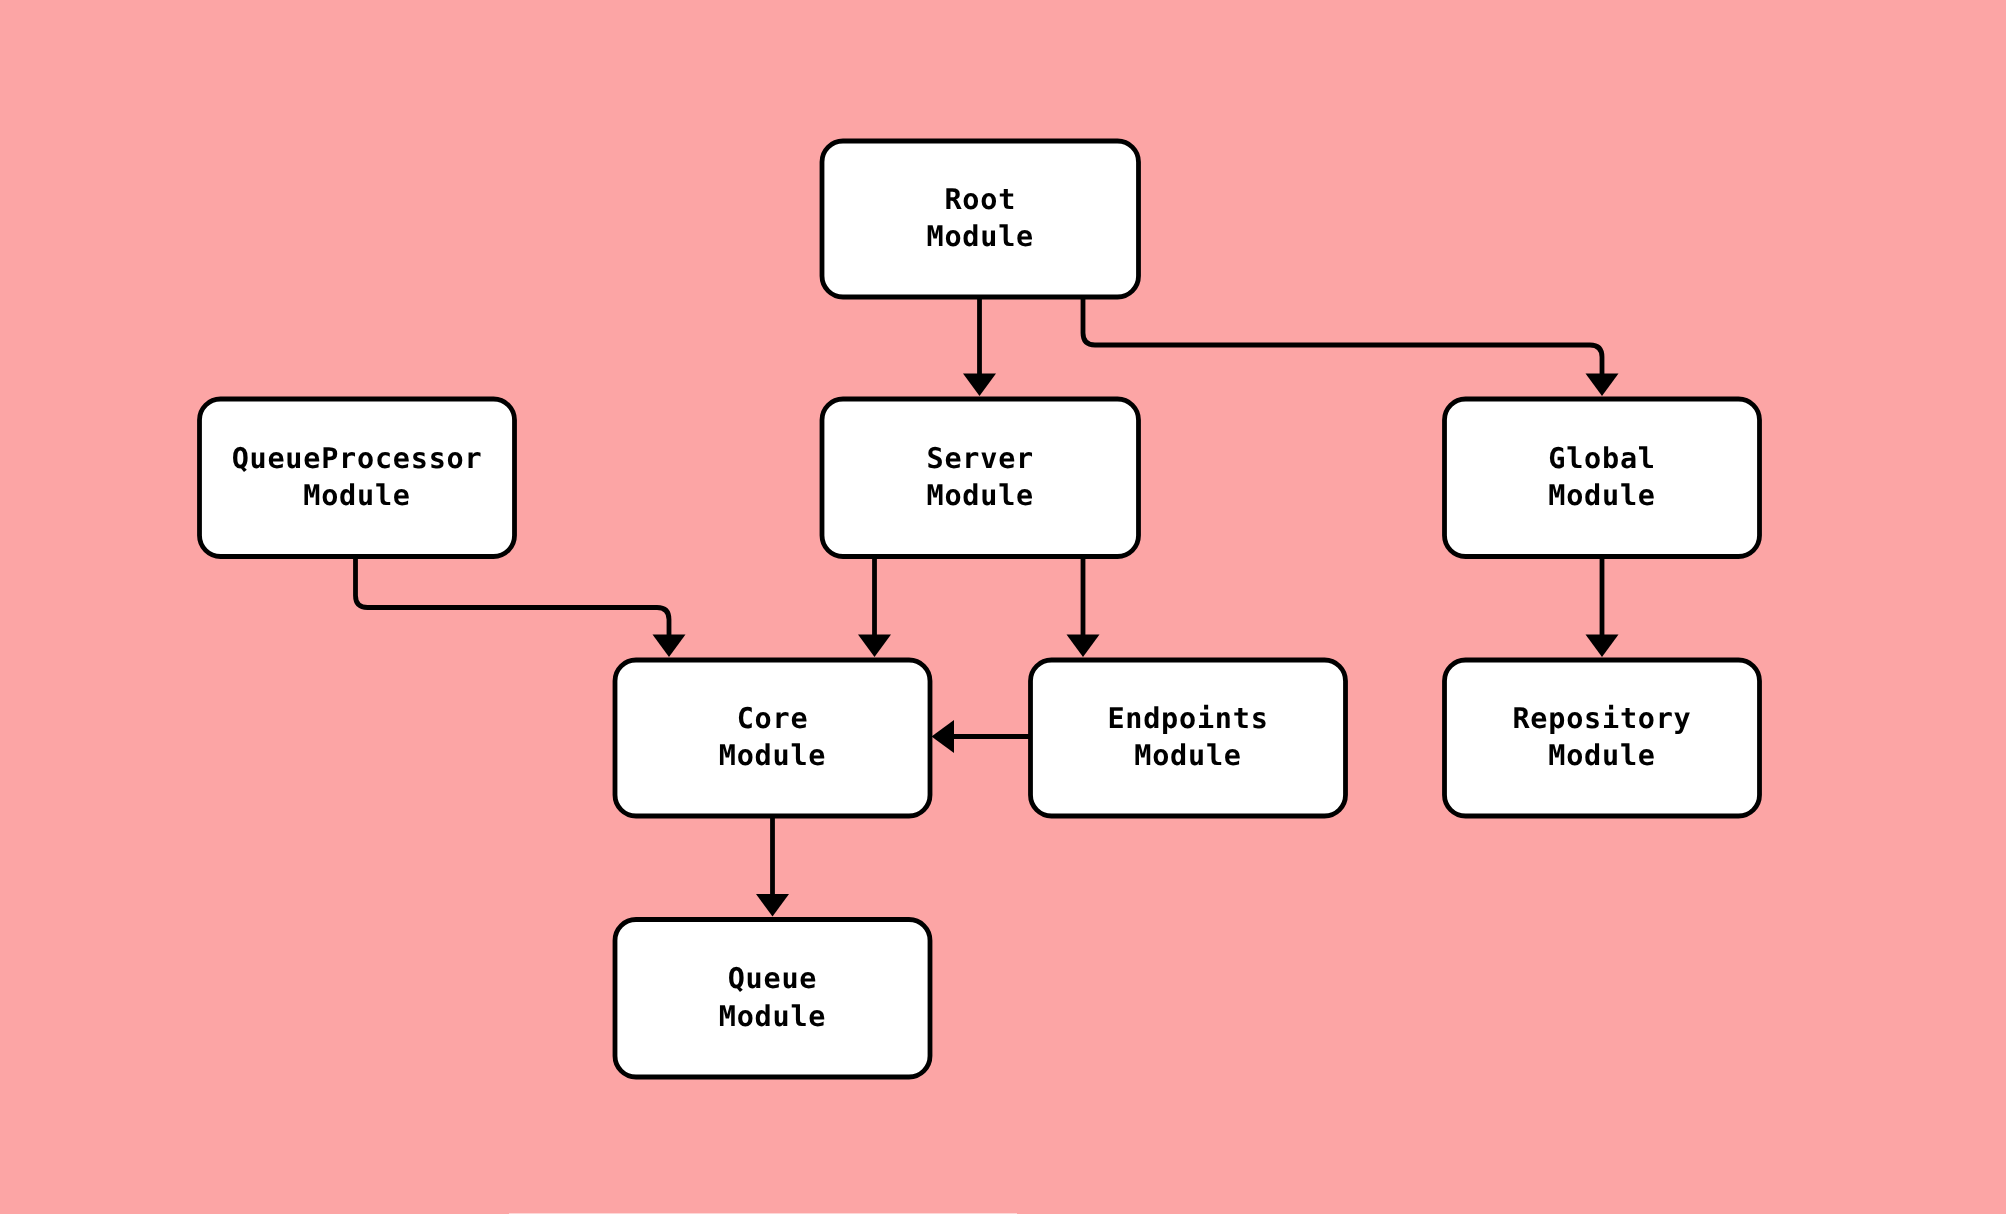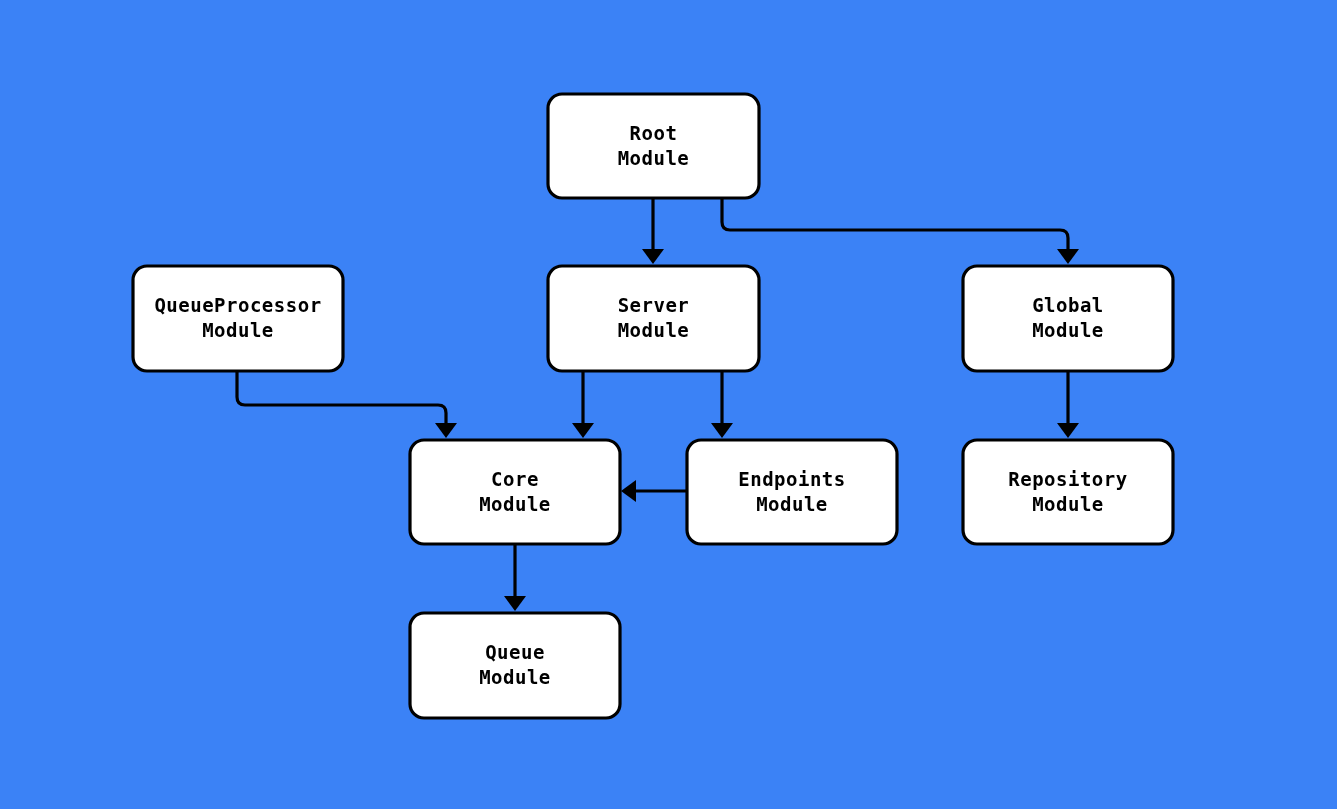--- a/index.html
+++ b/index.html
@@ -10,21 +10,21 @@
   body {
     width: 1337px;
     height: 809px;
     font-family: "DejaVu Sans Mono", "Liberation Mono", monospace;
     overflow: hidden;
   }
   #diagram-root {
     position: relative;
     width: 1337px;
     height: 809px;
-    background: #3b82f6;
+    background: #fca5a5;
     text-align: right;
   }
   svg#diagram-canvas {
     position: absolute;
     top: 0;
     left: 0;
     width: 1337px;
     height: 809px;
     display: block;
   }

